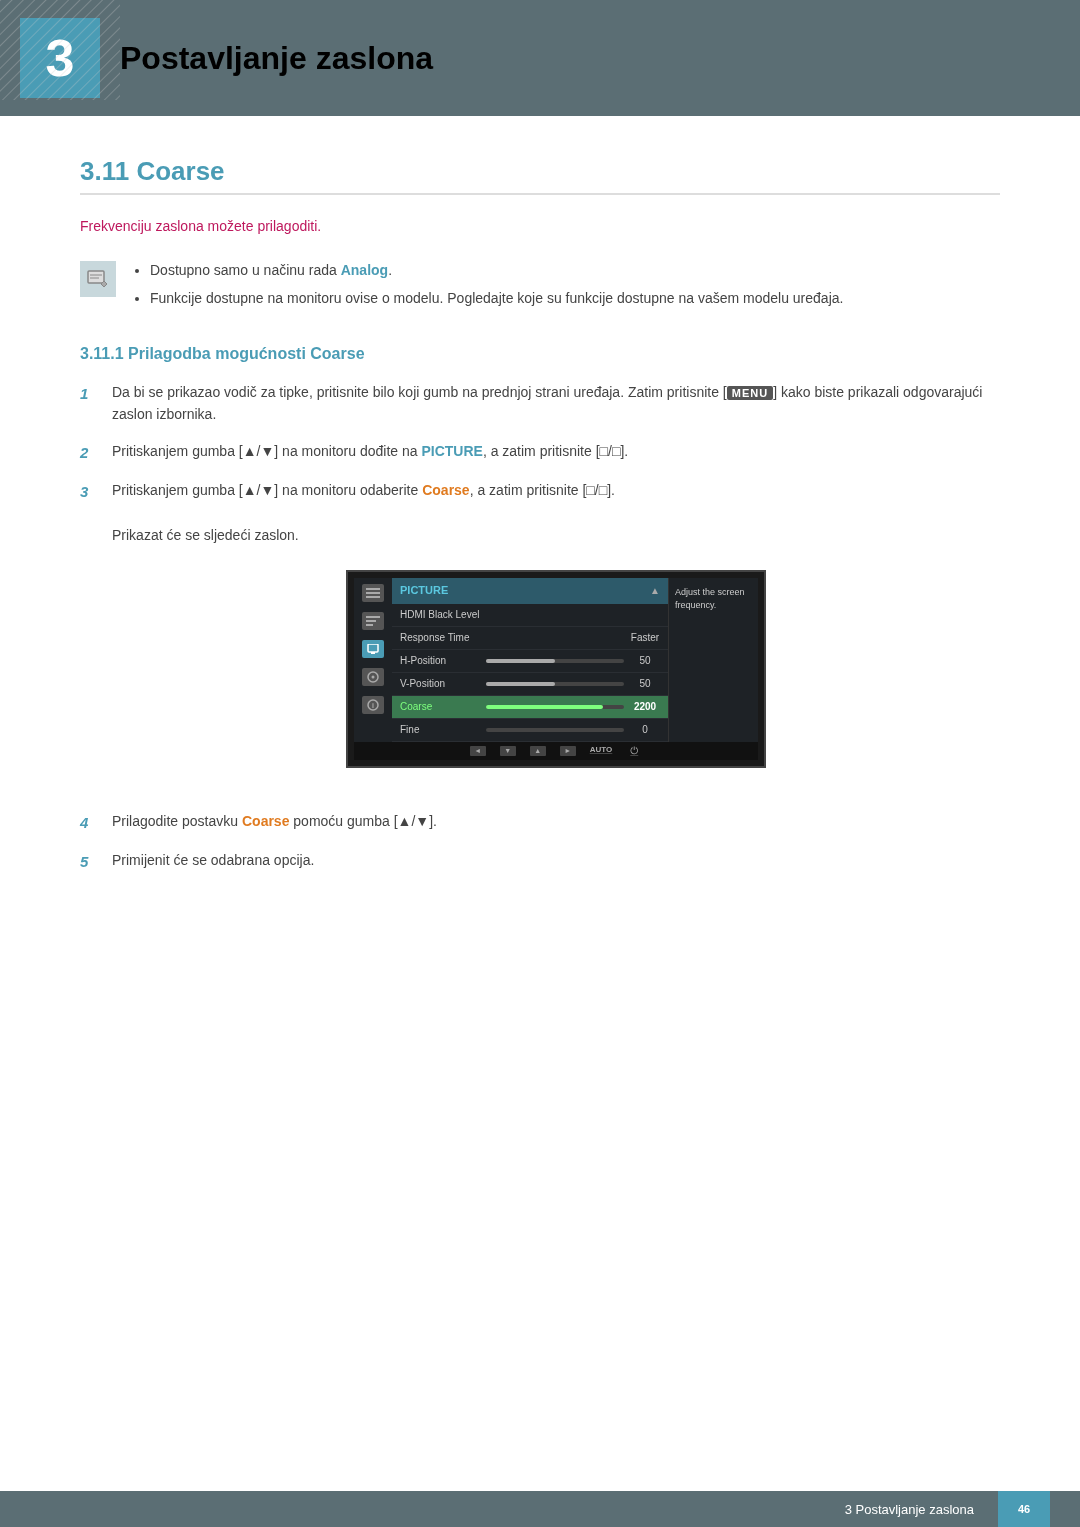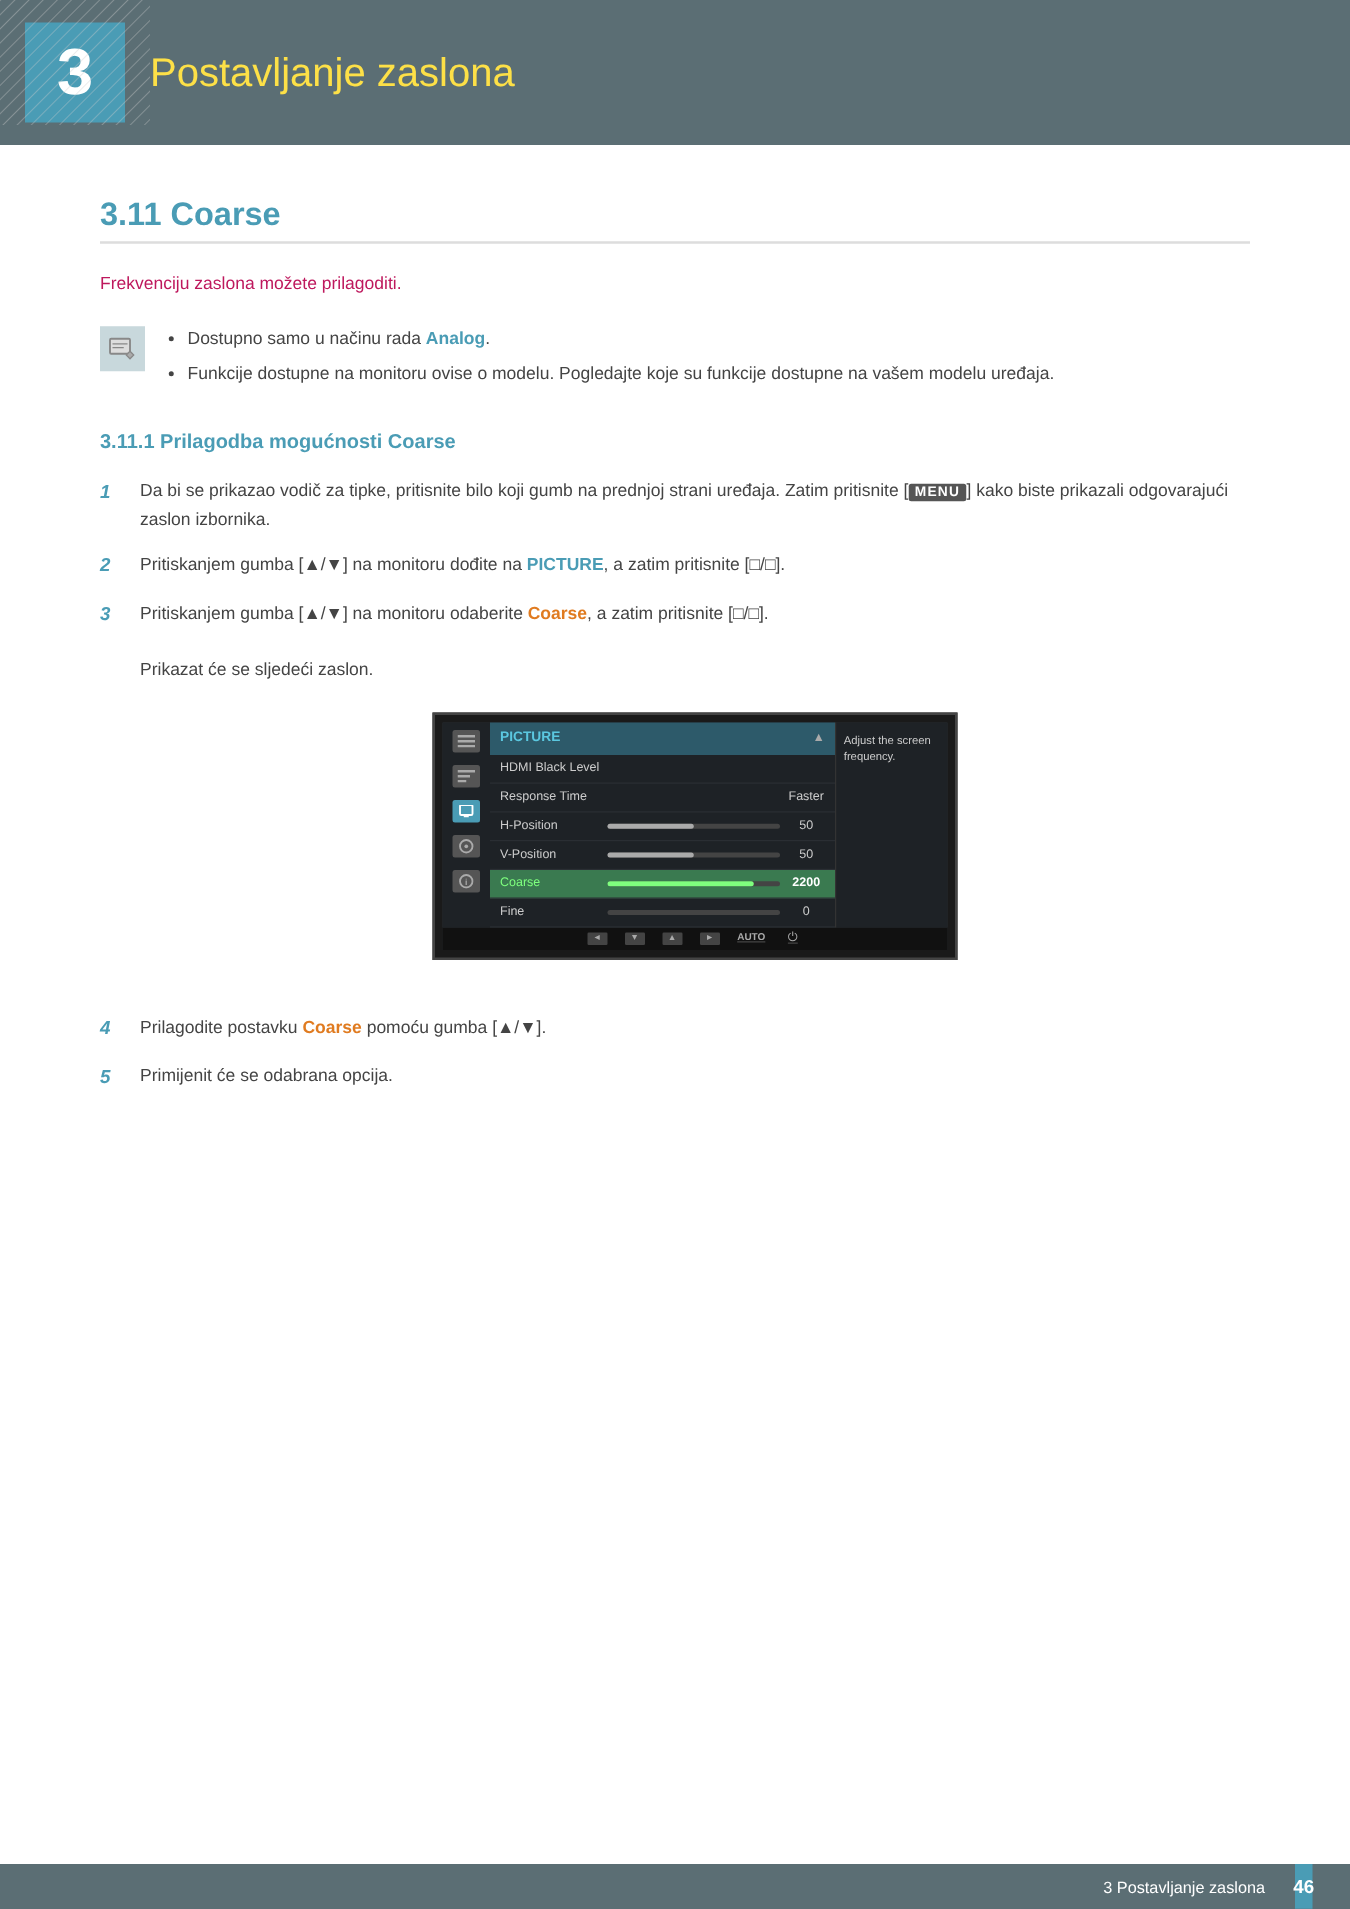--- a/index.html
+++ b/index.html
@@ -28,23 +28,23 @@
       font-size: 52px;
       font-weight: bold;
       width: 80px;
       height: 80px;
       display: flex;
       align-items: center;
       justify-content: center;
       flex-shrink: 0;
     }
     .header-title {
-      color: #fde047;
+      color: #000000;
       font-size: 32px;
-      font-weight: normal;
+      font-weight: bold;
     }
 
     
     .content {
       padding: 0 80px 80px 80px;
     }
 
     
     .section-title {
       color: #4a9cb5;
@@ -305,23 +305,23 @@
       padding: 0 30px;
       gap: 24px;
     }
     .footer-text {
       color: #fff;
       font-size: 13px;
     }
     .footer-num {
       background: #4a9cb5;
       color: #fff;
-      font-size: 15px;
-      font-weight: bold;
-      width: 14px;
+      font-size: 11px;
+      font-weight: bold;
+      width: 52px;
       height: 36px;
       display: flex;
       align-items: center;
       justify-content: center;
     }
 
     
     .top-decoration {
       position: absolute;
       top: 0;

